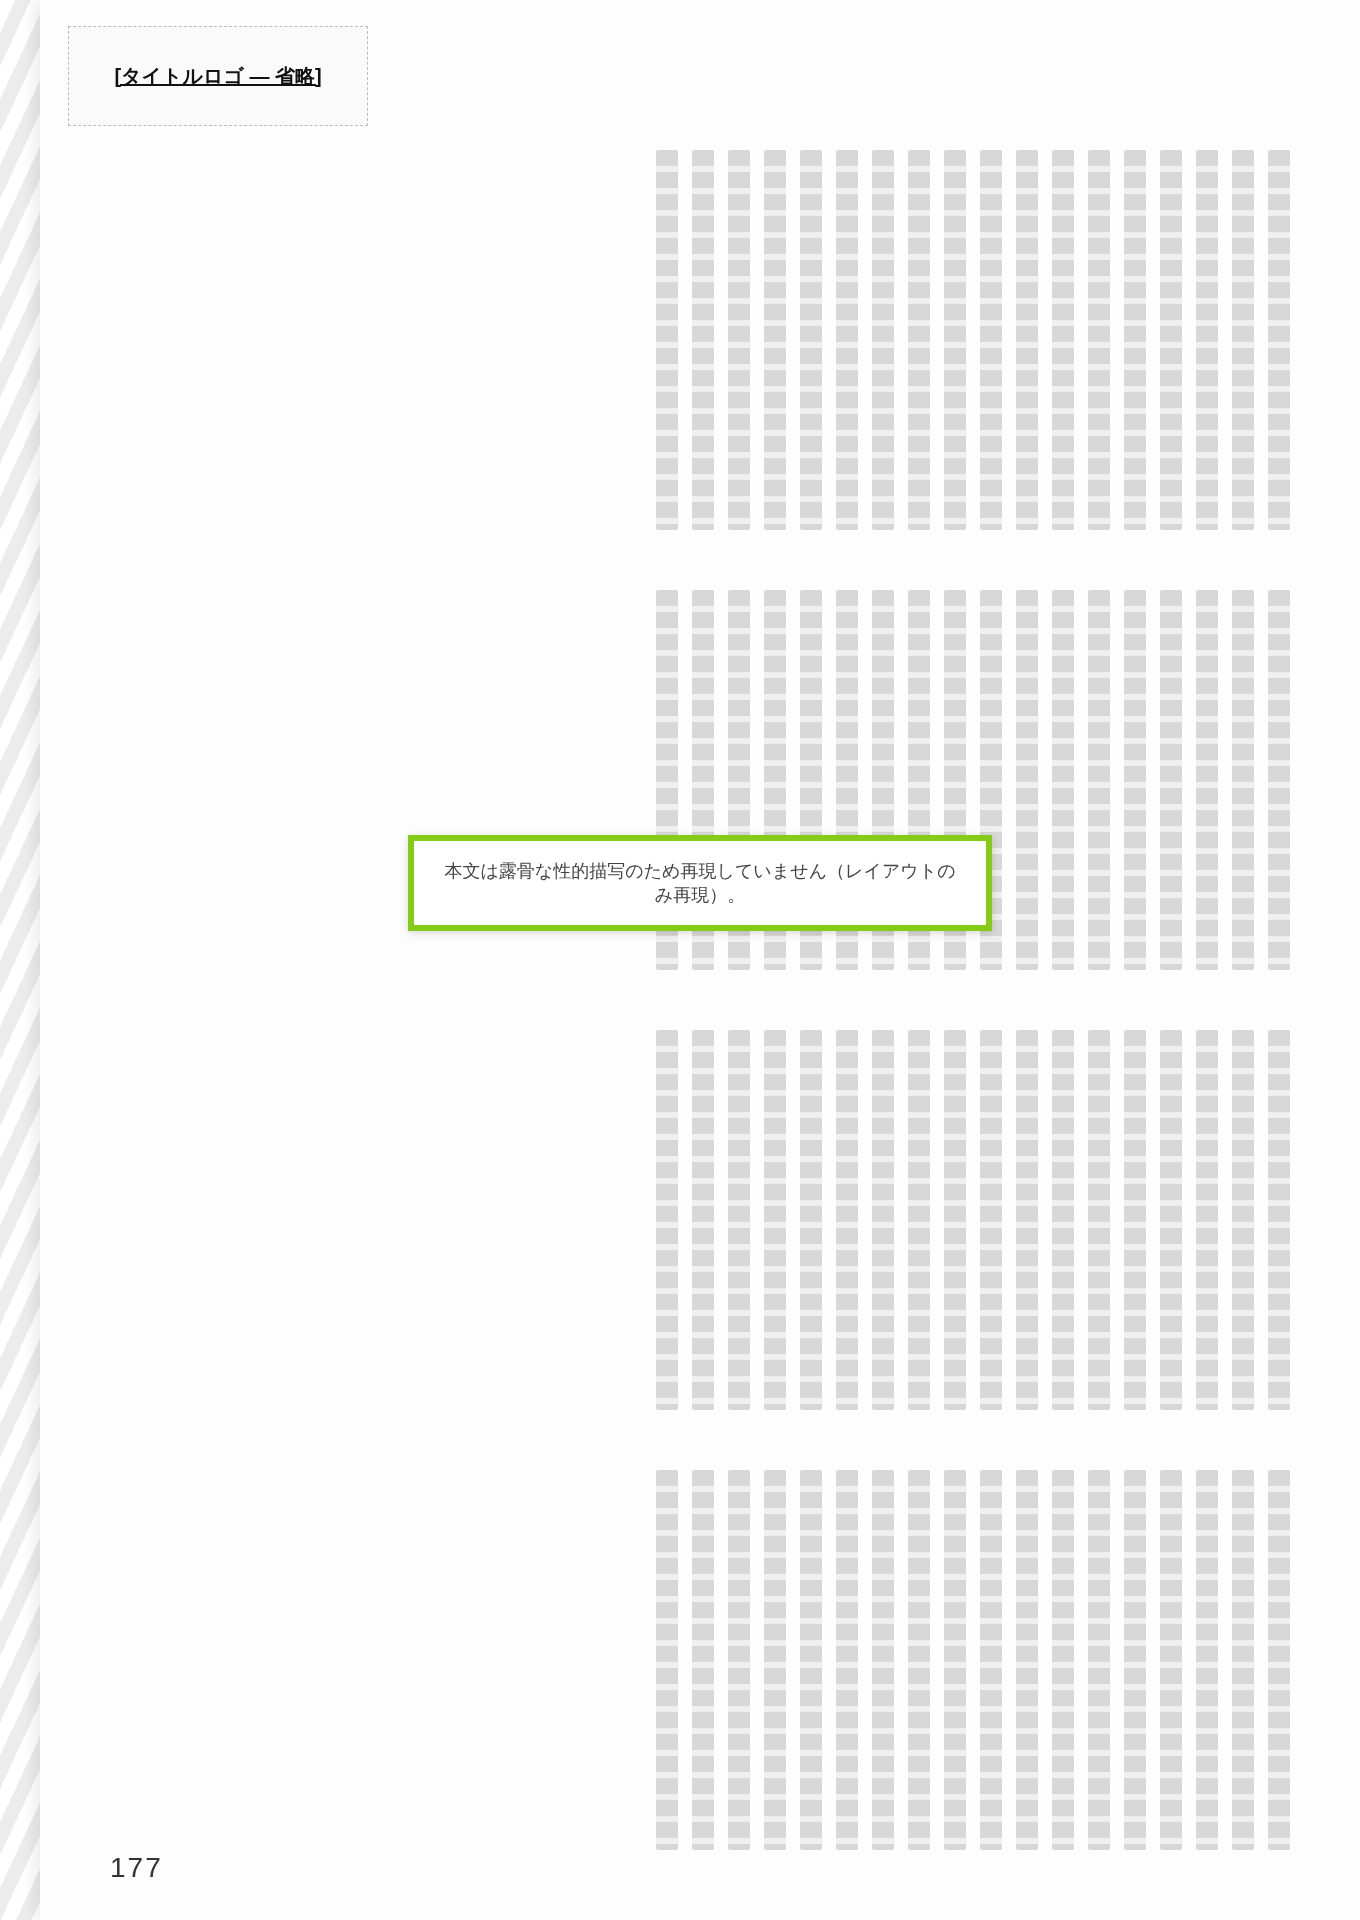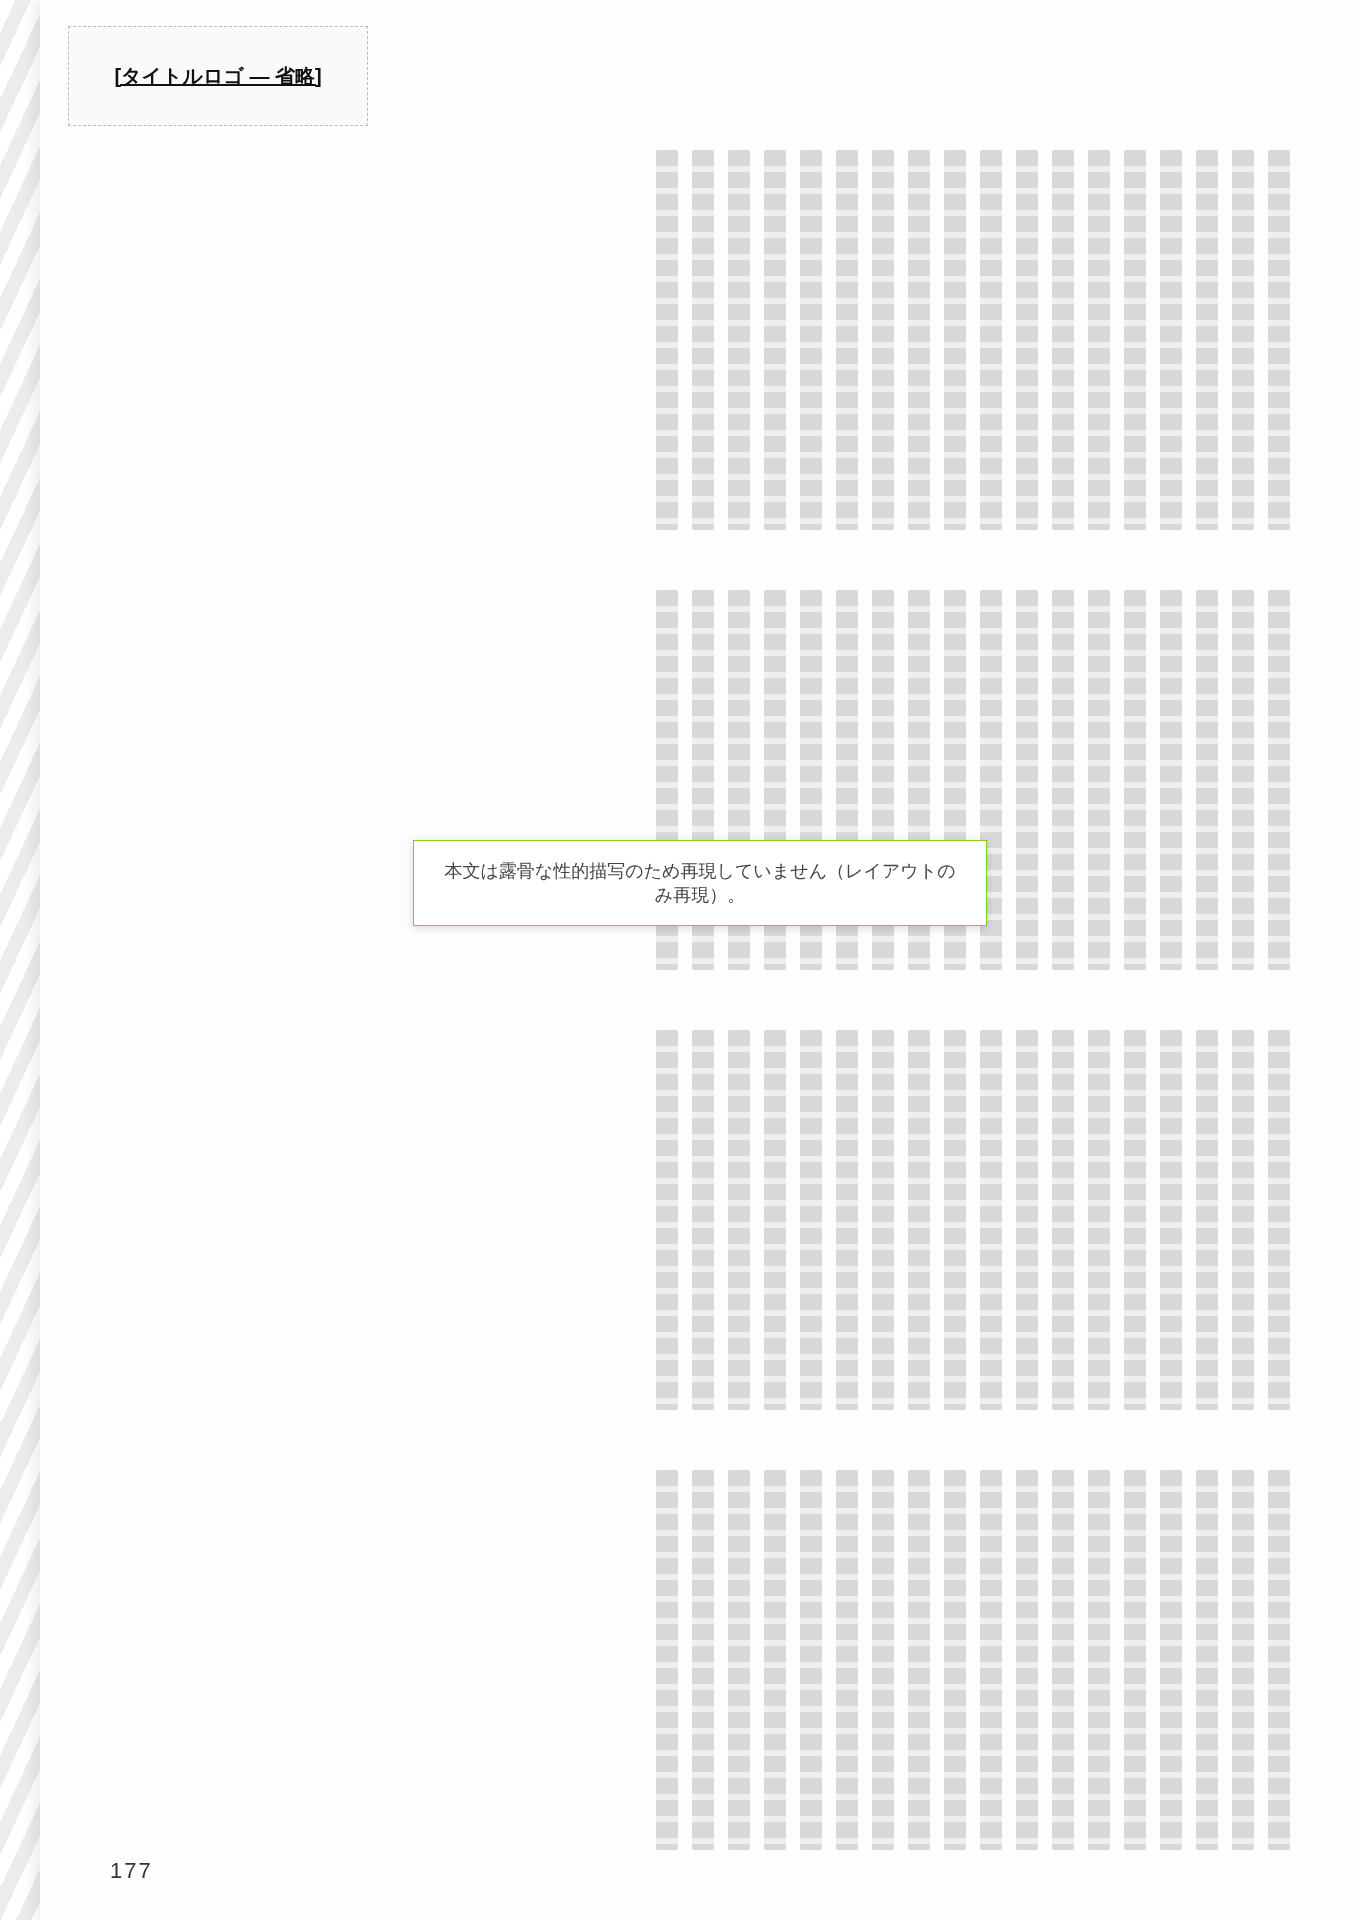--- a/index.html
+++ b/index.html
@@ -33,27 +33,27 @@
   .band-2{top:590px;}
   .band-3{top:1030px;}
   .band-4{top:1470px;}
   .col{
     width:22px;height:100%;
     background:repeating-linear-gradient(180deg,#d8d8d8 0 16px,#efefef 16px 22px);
     border-radius:2px;
   }
   .redact-note{
     position:absolute;left:50%;top:46%;transform:translate(-50%,-50%) ;
-    background:#fff;border:1px solid #84cc16;color:#444;
+    background:#fff;border:6px solid #84cc16;color:#444;
     padding:18px 26px;font-size:18px;max-width:520px;text-align:center;
     box-shadow:0 2px 8px rgba(0,0,0,0.15);
   }
   .page-number{
     position:absolute;left:70px;bottom:36px;
-    font-size:22px;color:#333;letter-spacing:2px;
+    font-size:28px;color:#333;letter-spacing:2px;
   }
 </style>
 </head>
 <body>
 
 <div class="stripes"></div>
 <div class="page">
 
   <div class="logo-block">[タイトルロゴ — 省略]</div>
 

